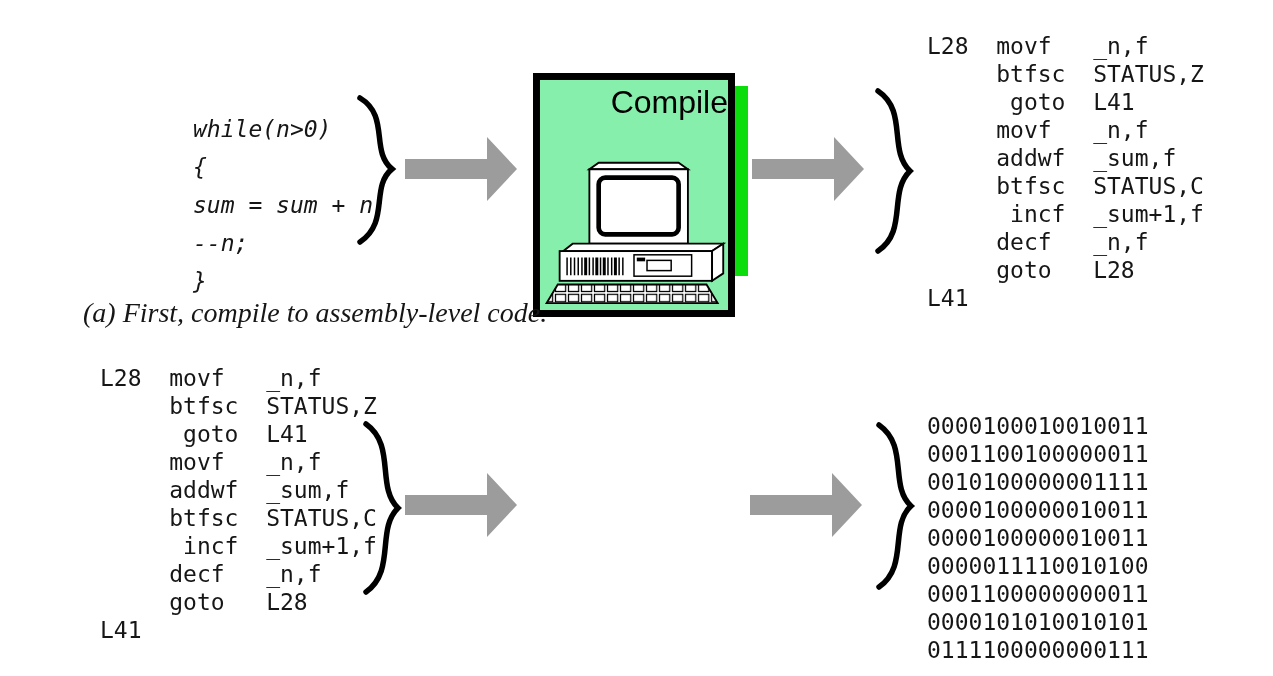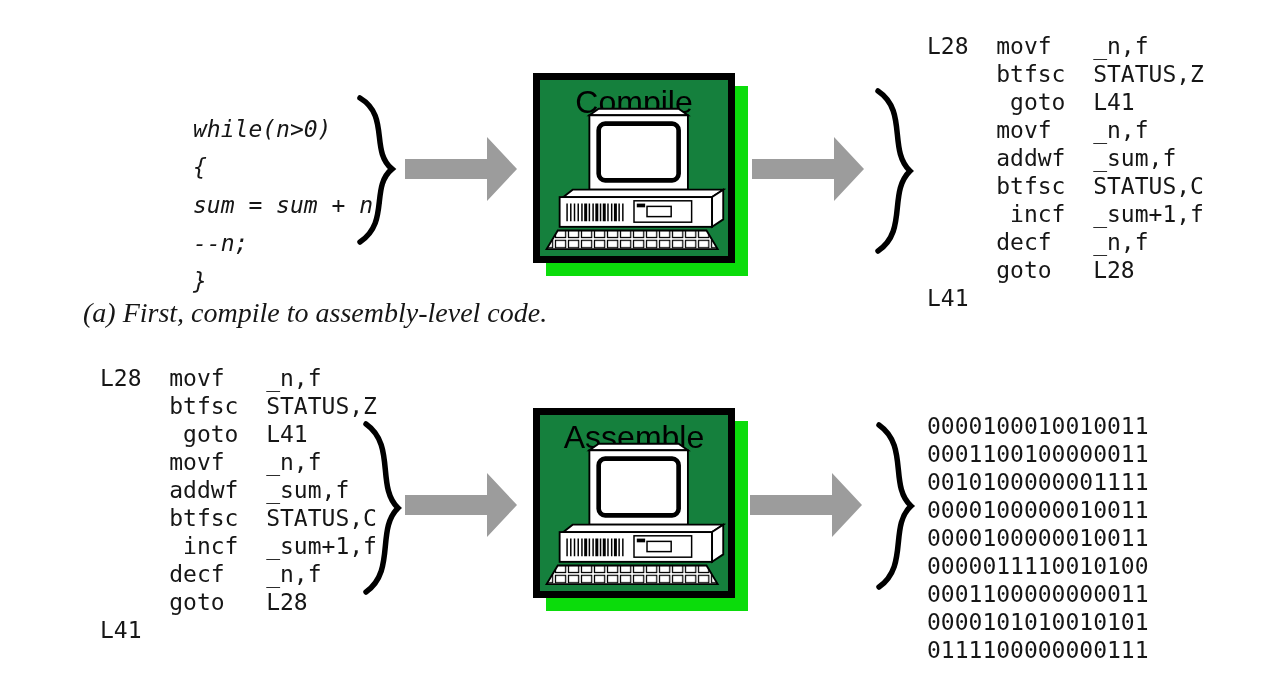--- a/index.html
+++ b/index.html
@@ -17,22 +17,22 @@
   .caption{
     position:absolute;font-family:"Liberation Serif",serif;
     font-style:italic;font-size:28px;line-height:1.2;color:var(--ink,#161616);text-align:center;
   }
   .proc{position:absolute;width:202px;height:190px;}
   .proc .shadow{
     position:absolute;left:13px;top:13px;width:202px;height:190px;
     background:var(--shadow-green,#0bdc0b);
   }
   .proc .frame{
-    position:absolute;left:0;top:0;width:202px;height:190px;box-sizing:border-box;
-    border:7px solid #000;background:#15803d;text-align:center;
+    position:absolute;left:0;top:0;width:202px;height:244px;box-sizing:border-box;
+    border:7px solid #000;background:#86efac;text-align:right;
   }
   .proc-title{
     font-family:"Liberation Sans",sans-serif;font-size:32px;line-height:1.05;
     margin-top:6px;letter-spacing:0;color:#000;
   }
   svg.pc{position:absolute;left:50%;bottom:5px;transform:translateX(-50%);}
   svg.brace,svg.arrow{position:absolute;display:block;}
 </style>
 </head>
 <body>
@@ -124,29 +124,20 @@
 L41</pre>
 
   <svg class="brace" style="left:360px;top:421px" width="44" height="174" viewBox="0 0 44 174">
     <path d="M6 3 C36 24 16 66 38 87 C16 108 36 150 6 171" fill="none" stroke="#000" stroke-width="5.5" stroke-linecap="round"></path>
   </svg>
 
   <svg class="arrow" style="left:405px;top:470px" width="114" height="70" viewBox="0 0 114 70">
     <polygon points="0,25 82,25 82,3 112,35 82,67 82,45 0,45" fill="var(--arrow-gray,#9c9c9c)"></polygon>
   </svg>
 
-  <div class="proc" style="left:533px;top:408px">
-    <div class="shadow"></div>
-    <div class="frame">
-      <div class="proc-title">Assemble</div>
-      <svg class="pc" width="186" height="145" viewBox="0 0 200 156">
-          <use href="#pc"></use>
-        </svg>
-    </div>
-  </div>
 
   <svg class="arrow" style="left:750px;top:470px" width="114" height="70" viewBox="0 0 114 70">
     <polygon points="0,25 82,25 82,3 112,35 82,67 82,45 0,45" fill="var(--arrow-gray,#9c9c9c)"></polygon>
   </svg>
 
   <svg class="brace" style="left:873px;top:422px" width="44" height="168" viewBox="0 0 44 168">
     <path d="M6 3 C36 24 16 64 38 84 C16 104 36 144 6 165" fill="none" stroke="#000" stroke-width="5.5" stroke-linecap="round"></path>
   </svg>
 
   <pre class="code" style="left:915px;top:400px">0000100010010011

